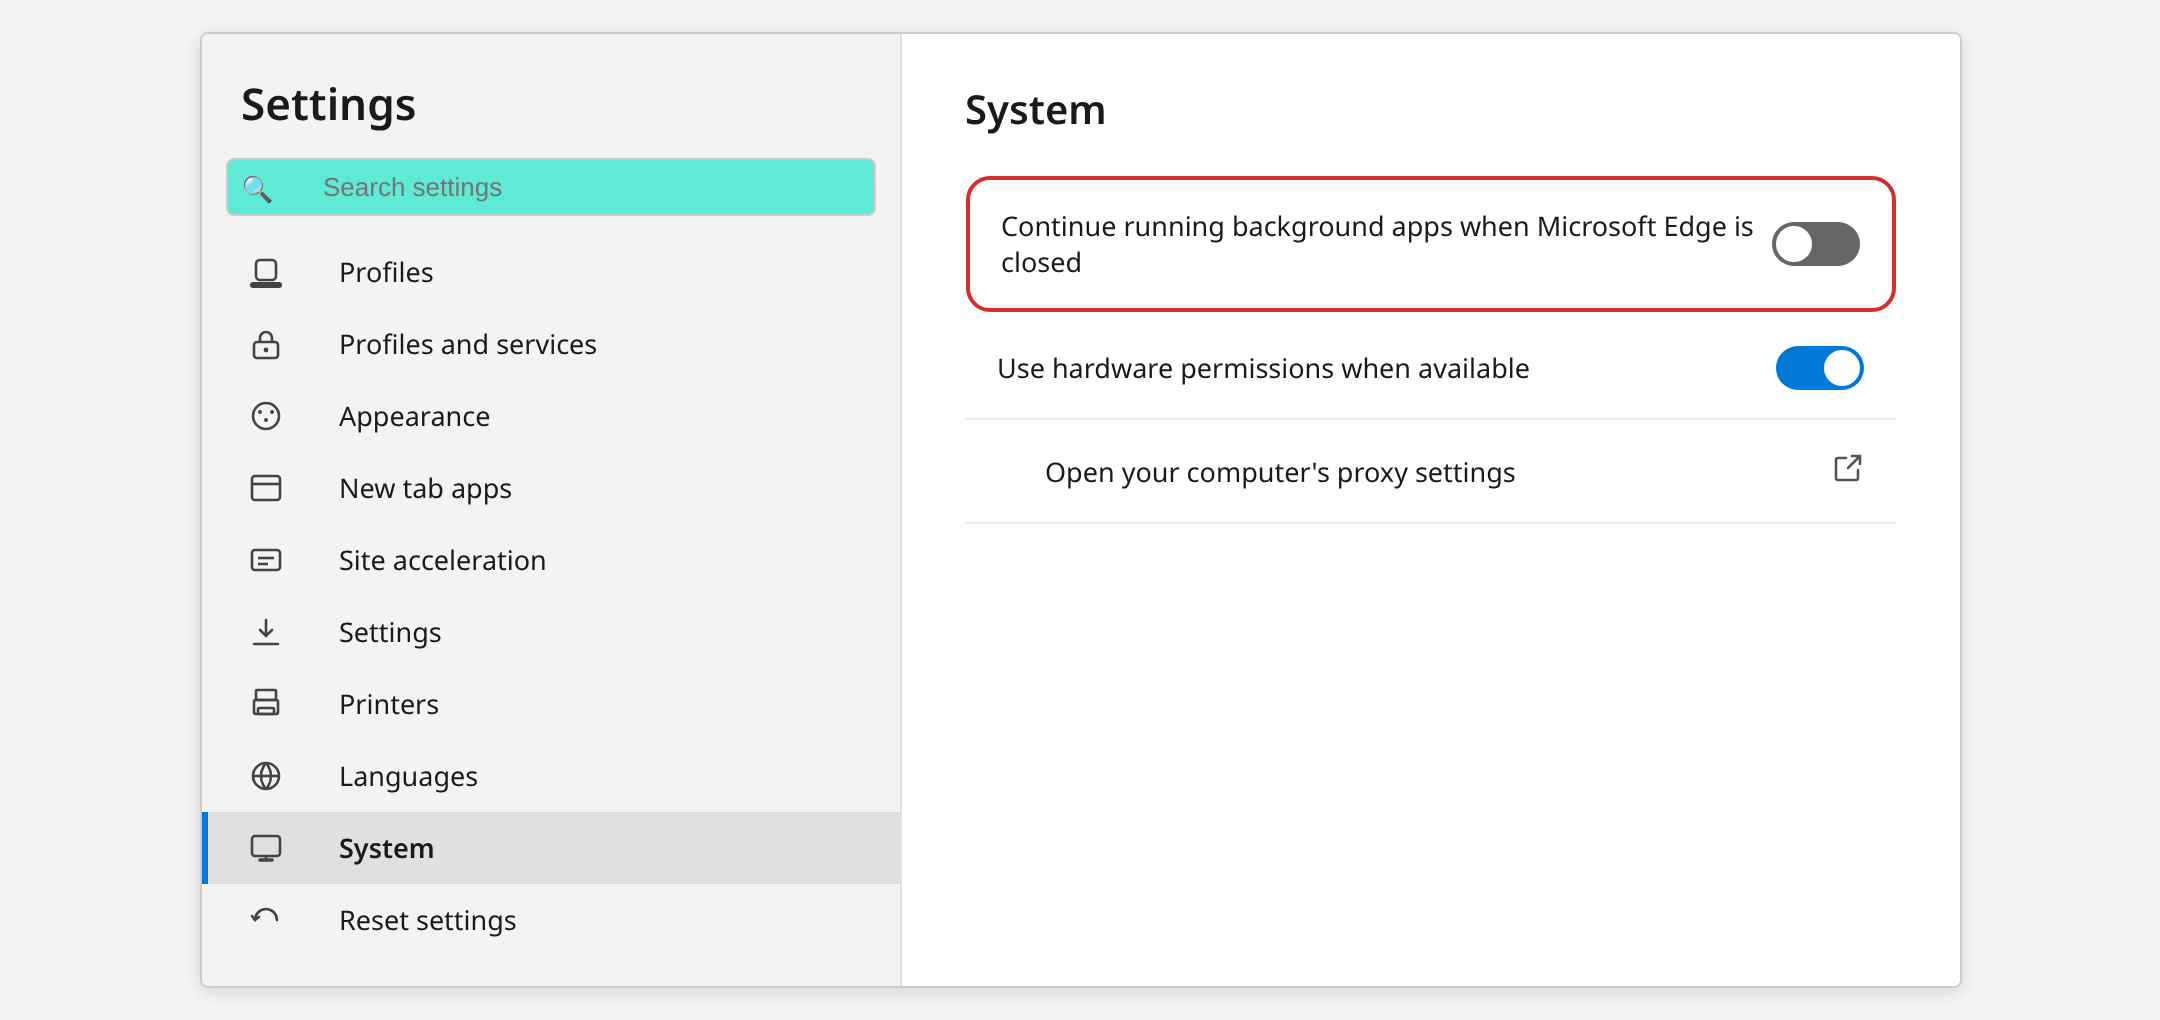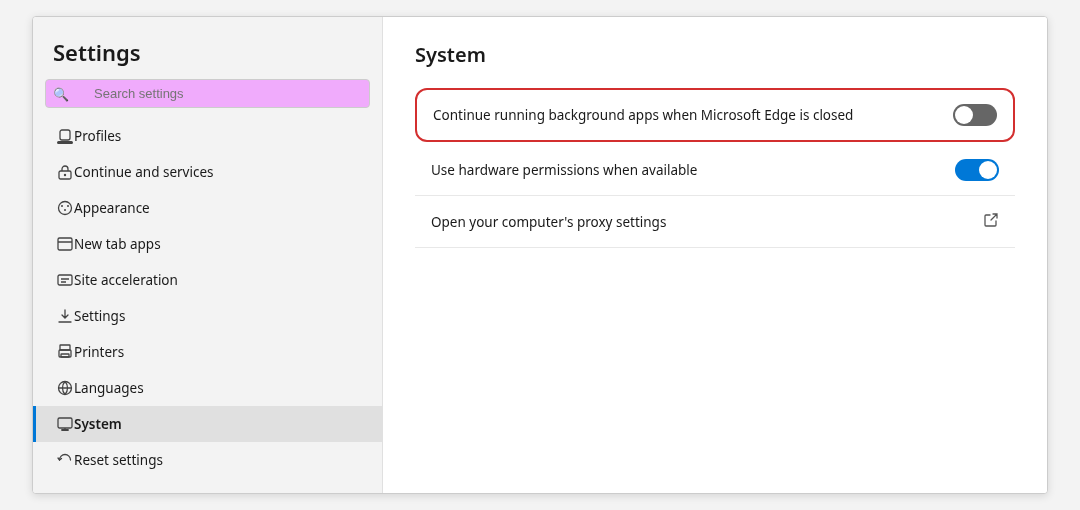--- a/index.html
+++ b/index.html
@@ -7,21 +7,21 @@
       font-family: 'Segoe UI', system-ui, sans-serif;
       background: #f3f3f3;
       width: 1080px;
       height: 510px;
       overflow: hidden;
       display: flex;
       align-items: center;
       justify-content: center;
     }
     .window {
-      width: 1016px;
+      width: 881px;
       height: 478px;
       background: #fff;
       border: 1px solid #ccc;
       border-radius: 4px;
       display: flex;
       overflow: hidden;
       box-shadow: 0 2px 8px rgba(0,0,0,0.12);
     }
     
     .sidebar {
@@ -44,39 +44,39 @@
       position: relative;
       display: flex;
       align-items: center;
     }
     .search-box input {
       width: 100%;
       padding: 6px 10px 6px 48px;
       border: 1px solid #ccc;
       border-radius: 4px;
       font-size: 13px;
-      background: #f0abfc;
+      background: #5eead4;
       color: #555;
       outline: none;
     }
     .search-box .search-icon-svg {
       position: absolute;
       left: 8px;
       color: #777;
       font-size: 13px;
     }
     .nav-item {
       display: flex;
       align-items: center;
       padding: 9px 20px;
       font-size: 13.5px;
       color: #1a1a1a;
       cursor: pointer;
       border-left: 3px solid transparent;
-      gap: 0;
+      gap: 28px;
     }
     .nav-item.active {
       background: #e0e0e0;
       border-left: 3px solid #0078d7;
       font-weight: 600;
     }
     .nav-icon {
       width: 18px;
       height: 18px;
       display: flex;
@@ -112,20 +112,21 @@
       margin-bottom: 2px;
     }
     .setting-label {
       font-size: 13.5px;
       color: #1a1a1a;
     }
     .setting-label.link-label {
       display: flex;
       align-items: center;
       gap: 8px;
+      margin-left: 24px;
     }
     
     .toggle {
       position: relative;
       width: 44px;
       height: 22px;
       flex-shrink: 0;
     }
     .toggle-slider {
       position: absolute;
@@ -184,21 +185,21 @@
     </div>
 
     <div class="nav-item">
       <span class="nav-icon">
         <svg width="14" height="16" viewBox="0 0 14 16" fill="none">
             <rect x="1" y="7" width="12" height="8" rx="1.5" stroke="#444" stroke-width="1.3" fill="none"></rect>
             <path d="M4 7V5a3 3 0 016 0v2" stroke="#444" stroke-width="1.3" fill="none"></path>
             <circle cx="7" cy="11" r="1.2" fill="#444"></circle>
           </svg>
       </span>
-      <span>Continue and services</span>
+      <span>Profiles and services</span>
     </div>
 
     <div class="nav-item">
       <span class="nav-icon">
         <svg width="16" height="16" viewBox="0 0 16 16" fill="none">
             <circle cx="8" cy="8" r="6.5" stroke="#444" stroke-width="1.3" fill="none"></circle>
             <circle cx="5" cy="6" r="1" fill="#444"></circle>
             <circle cx="11" cy="6" r="1" fill="#444"></circle>
             <circle cx="8" cy="10" r="1" fill="#444"></circle>
           </svg>

